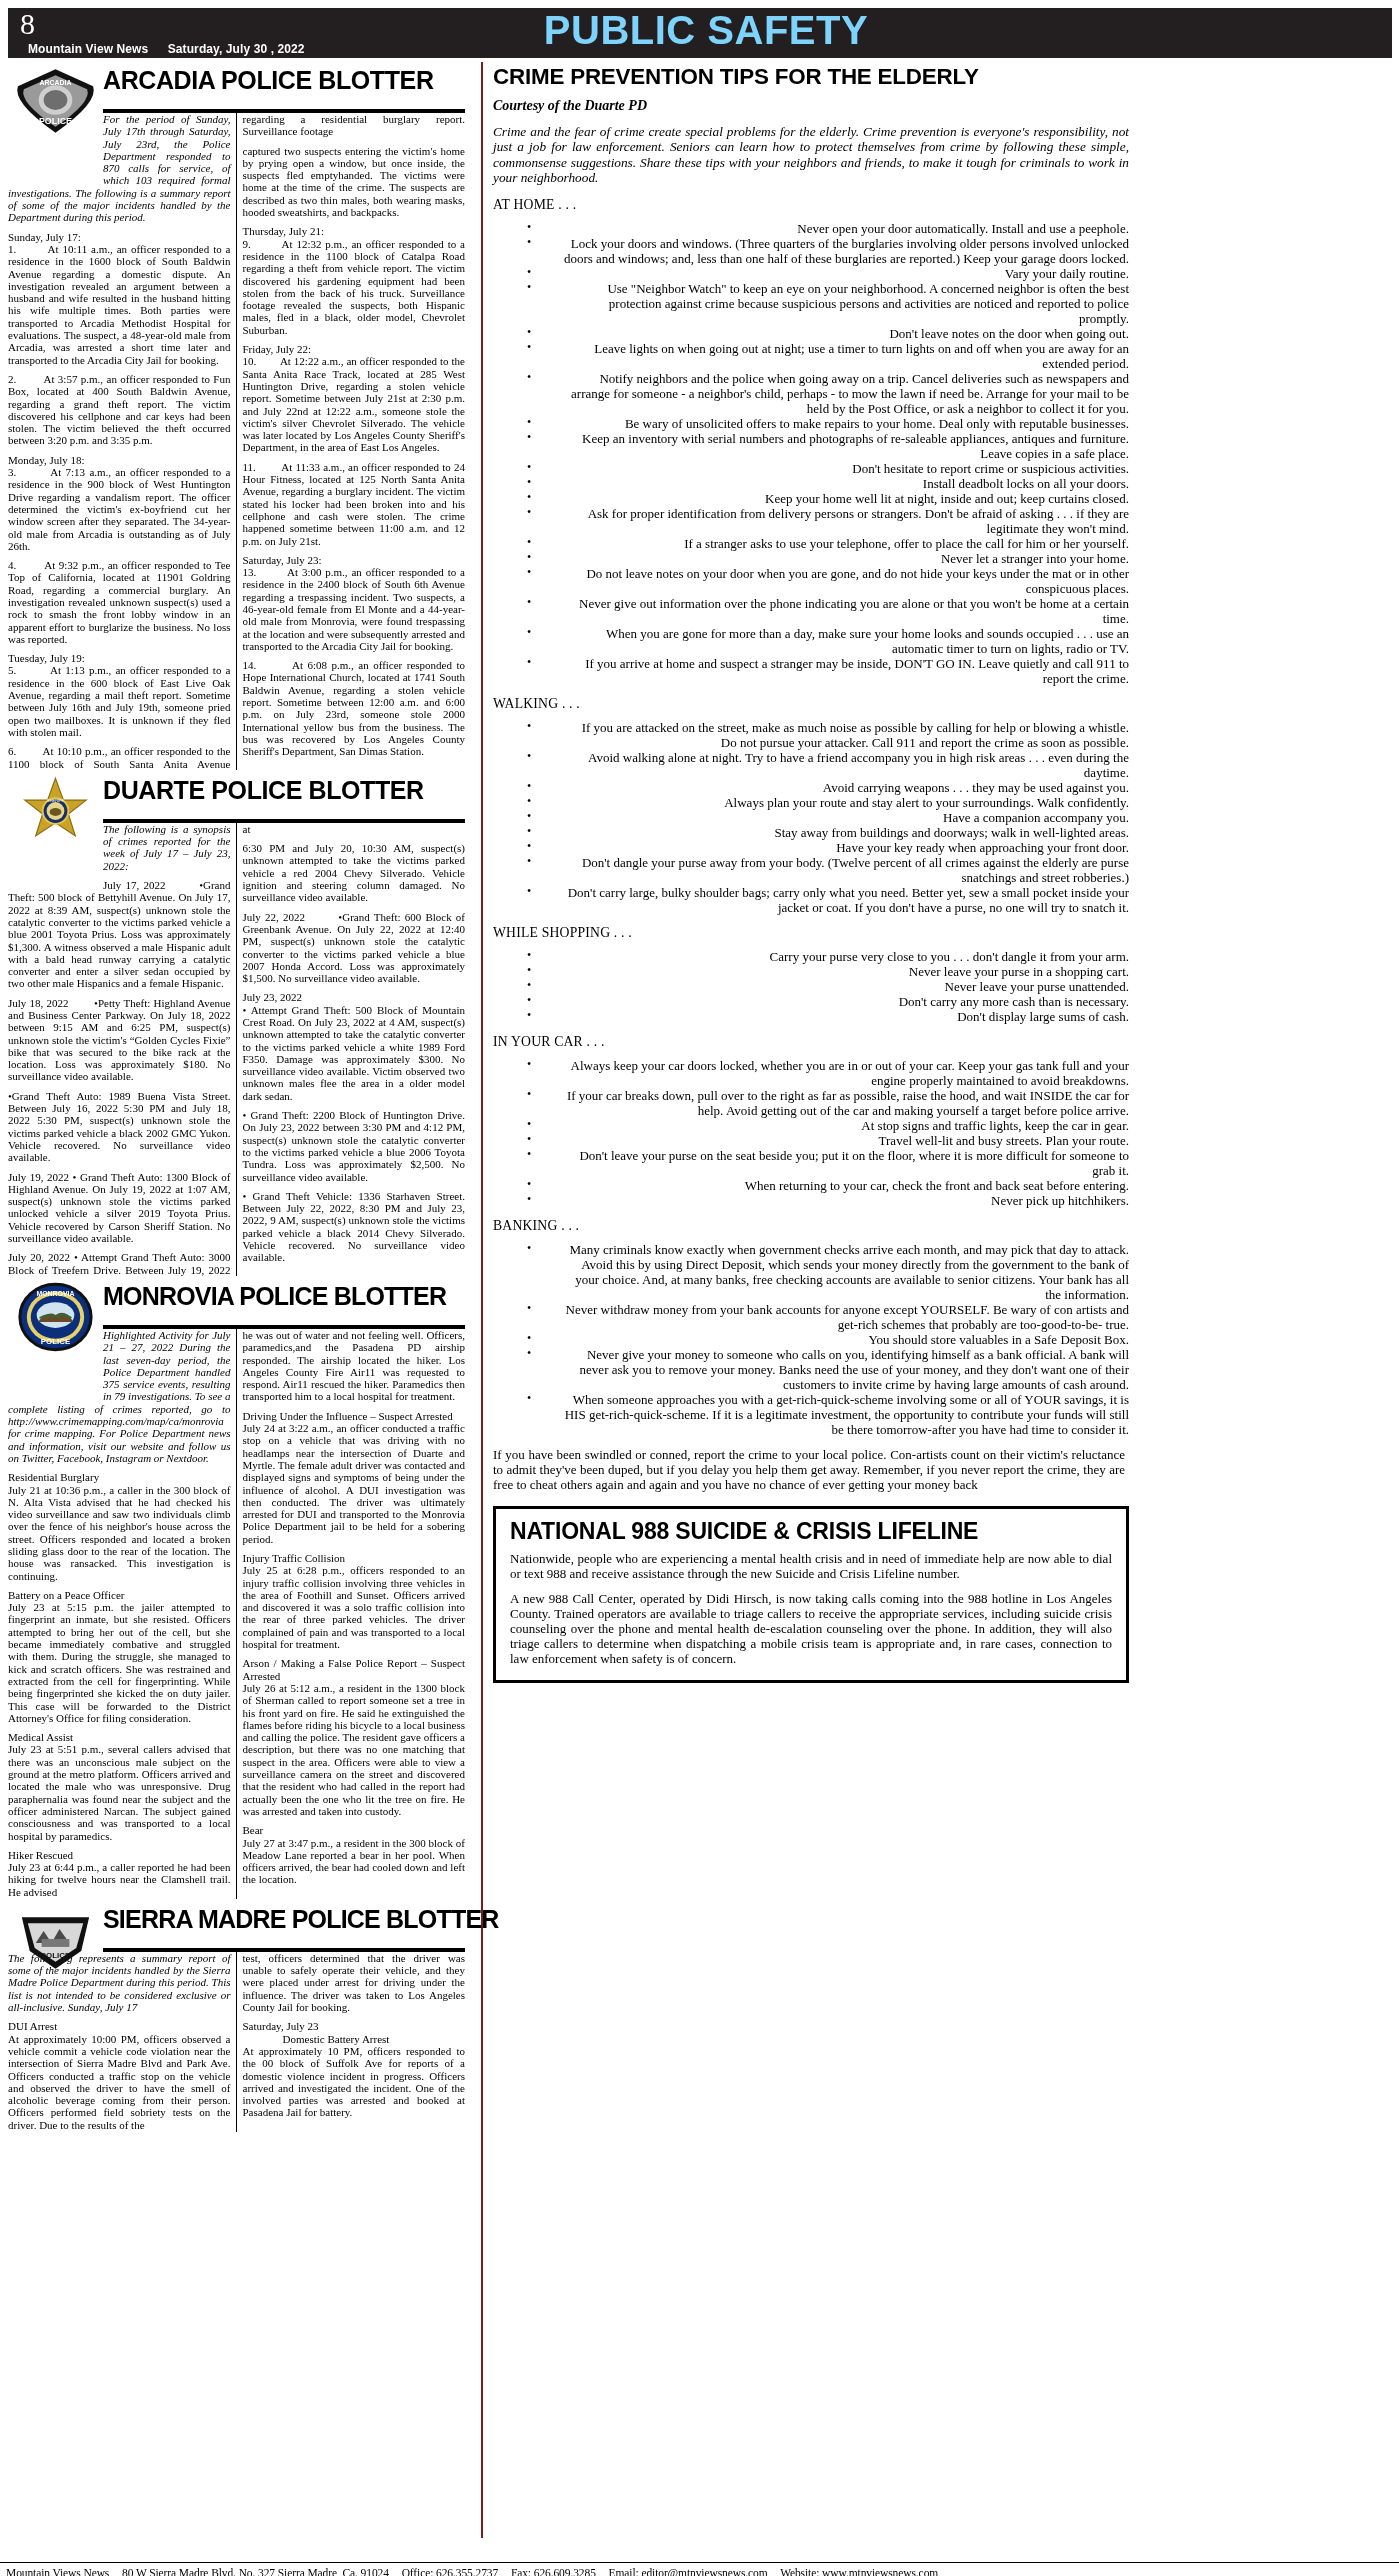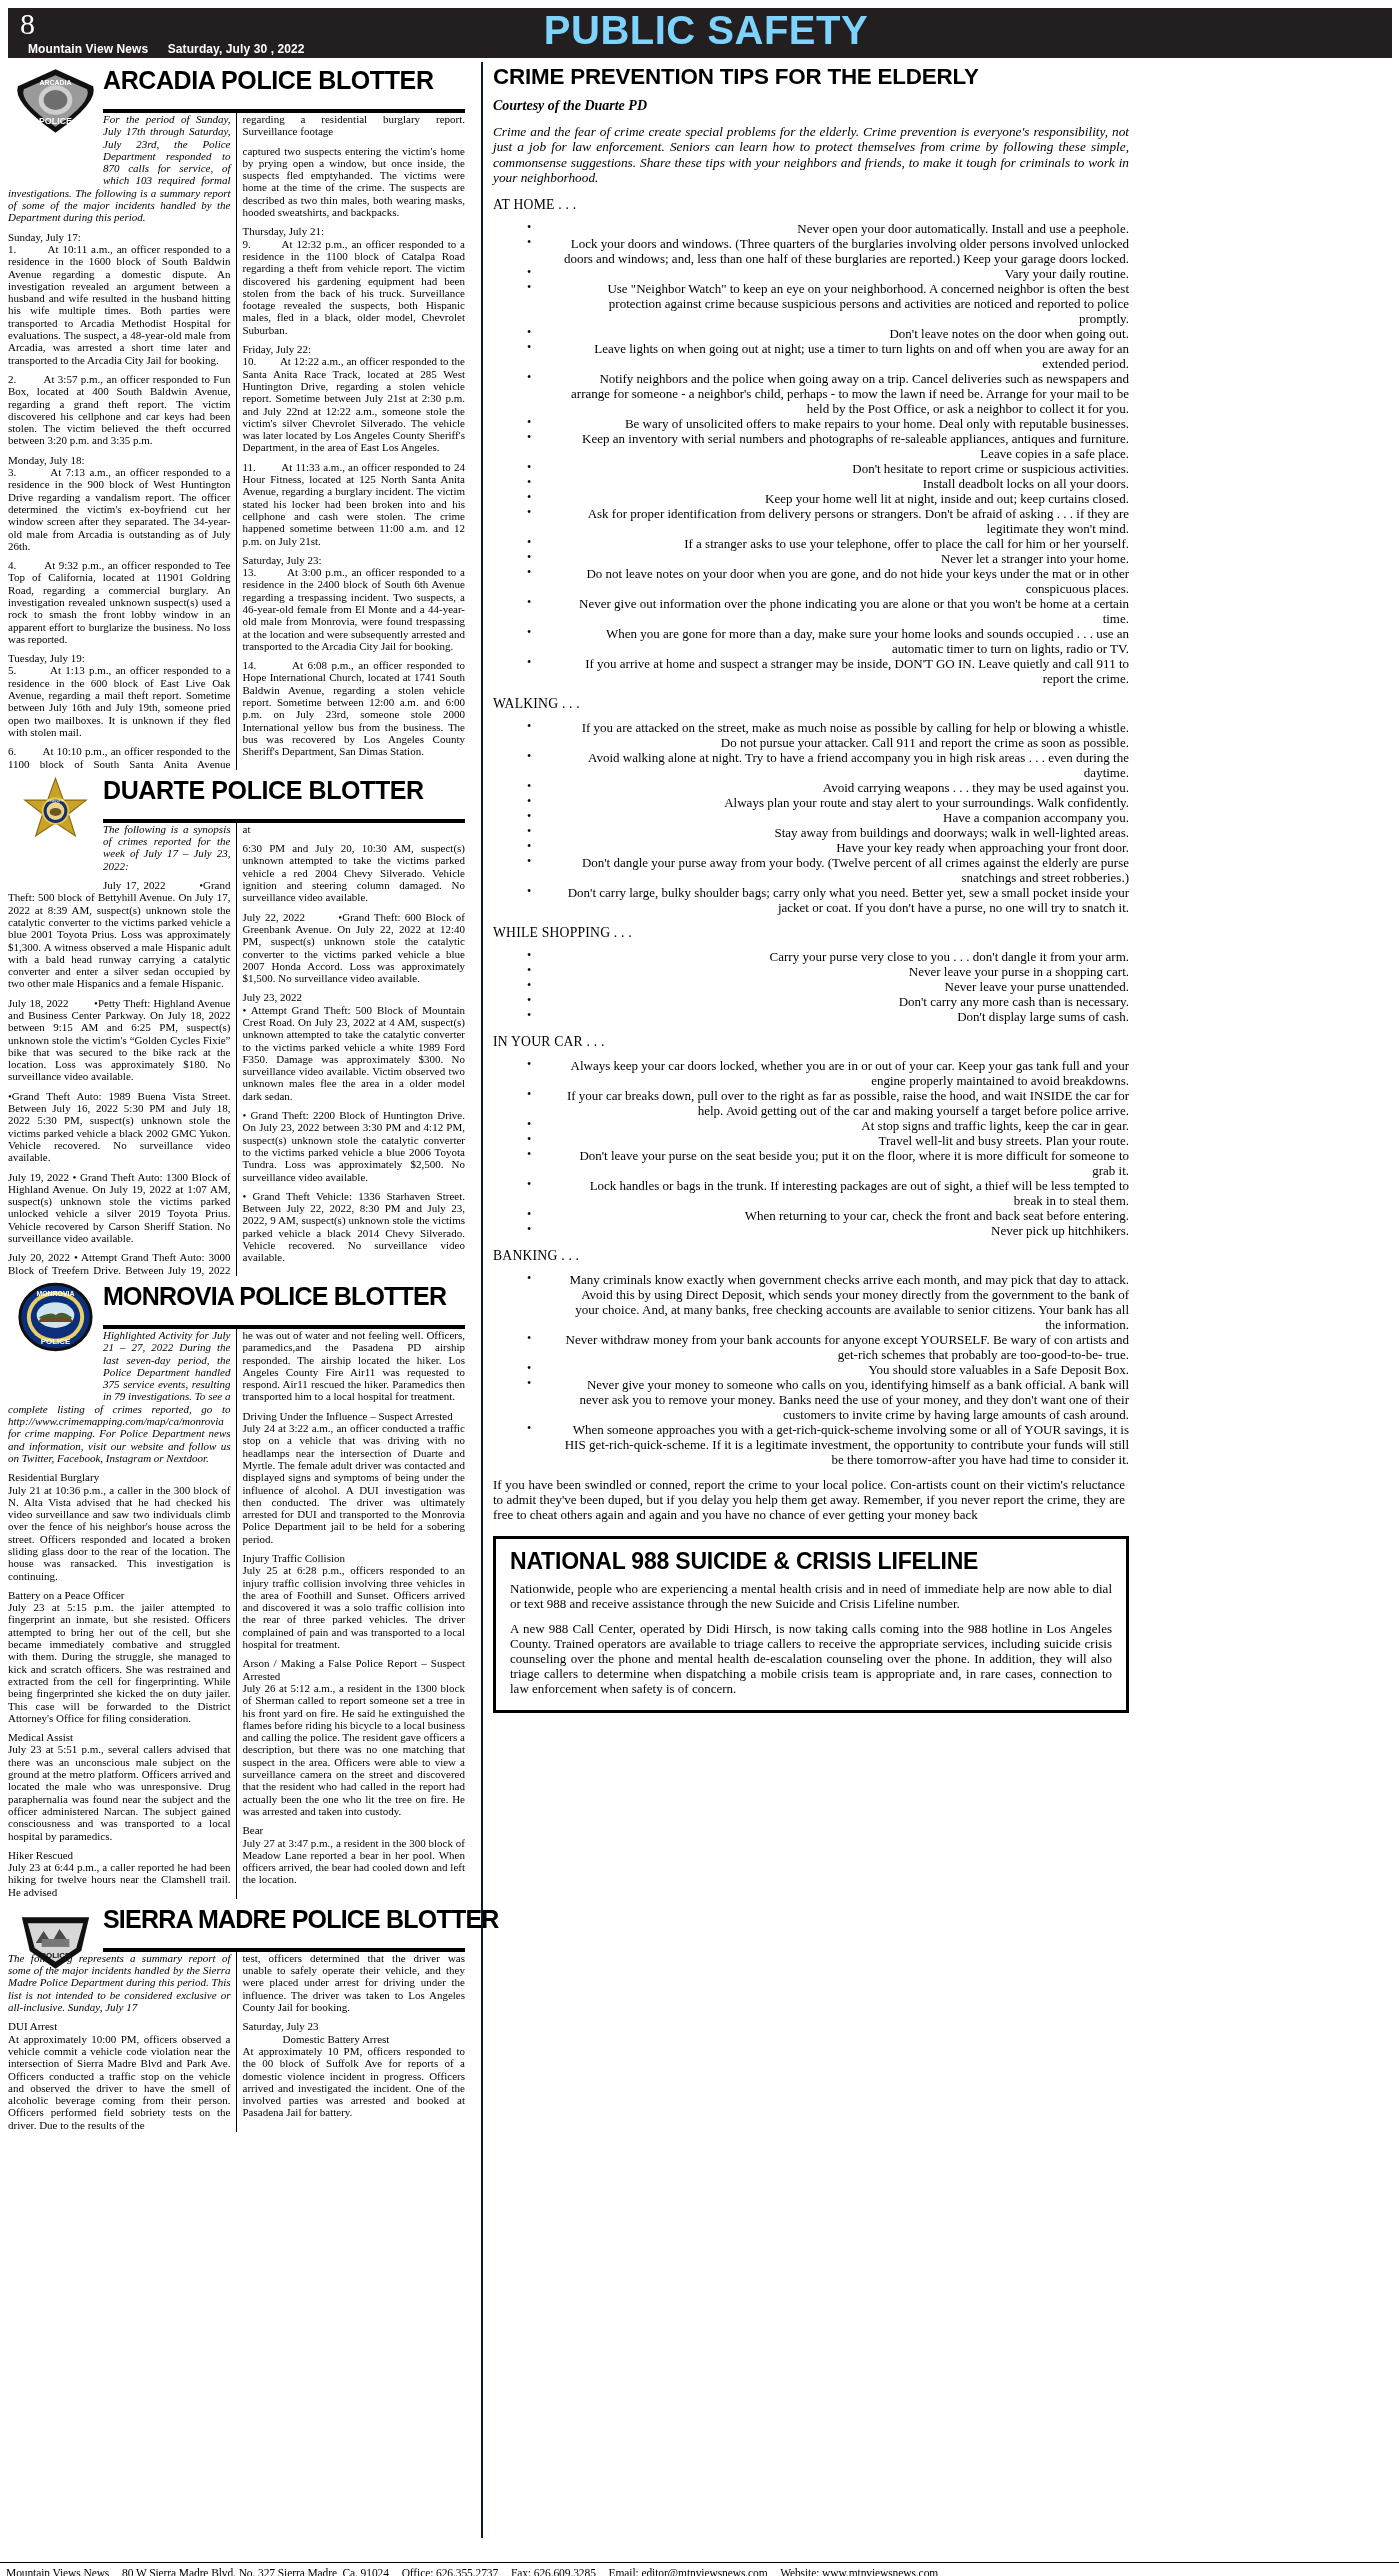--- a/index.html
+++ b/index.html
@@ -56,21 +56,21 @@
   .masthead-sub .mv-date { margin-left: 16px; }
 
   
   .content {
     display: flex;
     margin: 4px 8px 0 8px;
     height: 2476px;
   }
   .col-left  { width: 465px; padding-right: 8px; }
   .col-mid   { width: 8px; }
-  .col-right { width: 648px; padding-left: 10px; border-left: 2px solid #0f172a; }
+  .col-right { width: 648px; padding-left: 10px; border-left: 2px solid #7f1d1d; }
 
   
   .section-head {
     position: relative;
     min-height: 42px;
     margin-top: 4px;
   }
   .section-head .badge {
     position: absolute;
     left: 0; top: 0;
@@ -428,21 +428,20 @@
             <li>Don't carry any more cash than is necessary.</li>
             <li>Don't display large sums of cash.</li>
           </ul>
           <div class="rc-head">IN YOUR CAR . . .</div>
           <ul class="tips">
             <li>Always keep your car doors locked, whether you are in or out of your car.  Keep your gas tank full and your engine properly maintained to avoid breakdowns.</li>
             <li>If your car breaks down, pull over to the right as far as possible, raise the hood, and wait INSIDE the car for help. Avoid getting out of the car and making yourself a target before police arrive.</li>
             <li>At stop signs and traffic lights, keep the car in gear.</li>
             <li>Travel well-lit and busy streets. Plan your route.</li>
             <li>Don't leave your purse on the seat beside you; put it on the floor, where it is more difficult for someone to grab it.</li>
-            <li>Lock handles or bags in the trunk. If interesting packages are out of sight, a thief will be less tempted to break in to steal them.</li>
             <li>When returning to your car, check the front and back seat before entering.</li>
             <li>Never pick up hitchhikers.</li>
           </ul>
           <div class="rc-head">BANKING . . .</div>
           <ul class="tips">
             <li>Many criminals know exactly when government checks arrive each month, and may pick that day to attack. Avoid this by using Direct Deposit, which sends your money directly from the government to the bank of your choice. And, at many banks, free checking accounts are available to senior citizens. Your bank has all the information.</li>
             <li>Never withdraw money from your bank accounts for anyone except YOURSELF. Be wary of con artists and get-rich schemes that probably are too-good-to-be- true.</li>
             <li>You should store valuables in a Safe Deposit Box.</li>
             <li>Never give your money to someone who calls on you, identifying himself as a bank official. A bank will never ask you to remove your money. Banks need the use of your money, and they don't want one of their customers to invite crime by having large amounts of cash around.</li>
             <li>When someone approaches you with a get-rich-quick-scheme involving  some or all of YOUR savings, it is HIS get-rich-quick-scheme. If it is a legitimate investment, the opportunity to contribute your funds will still be there tomorrow-after you have had time to consider it.</li>

